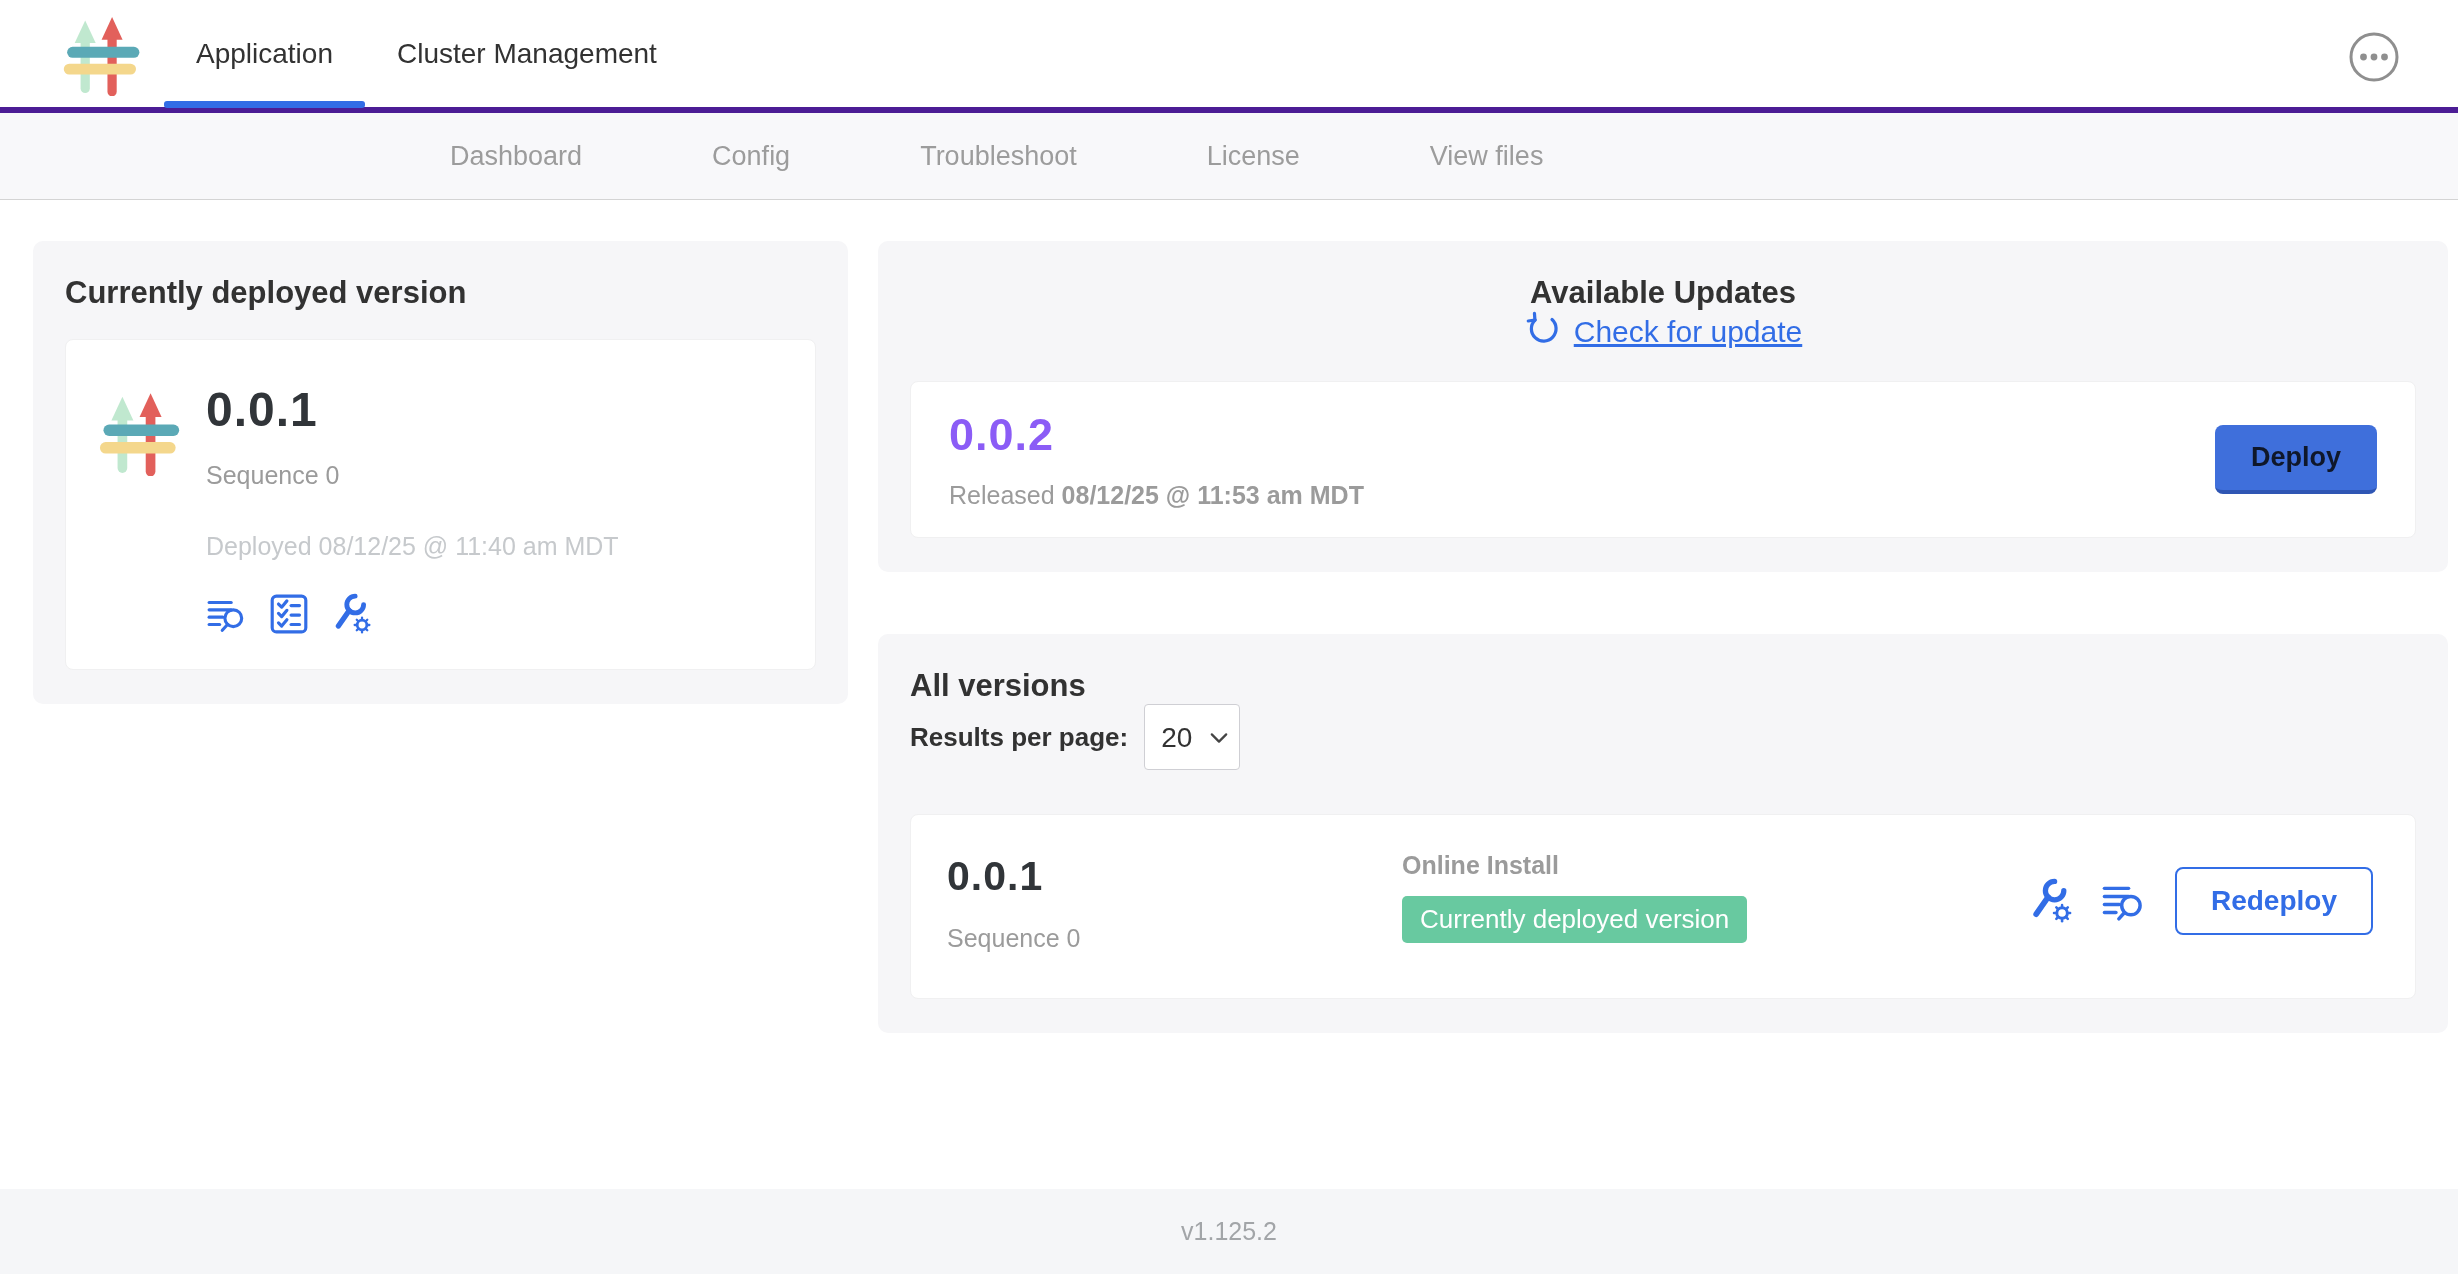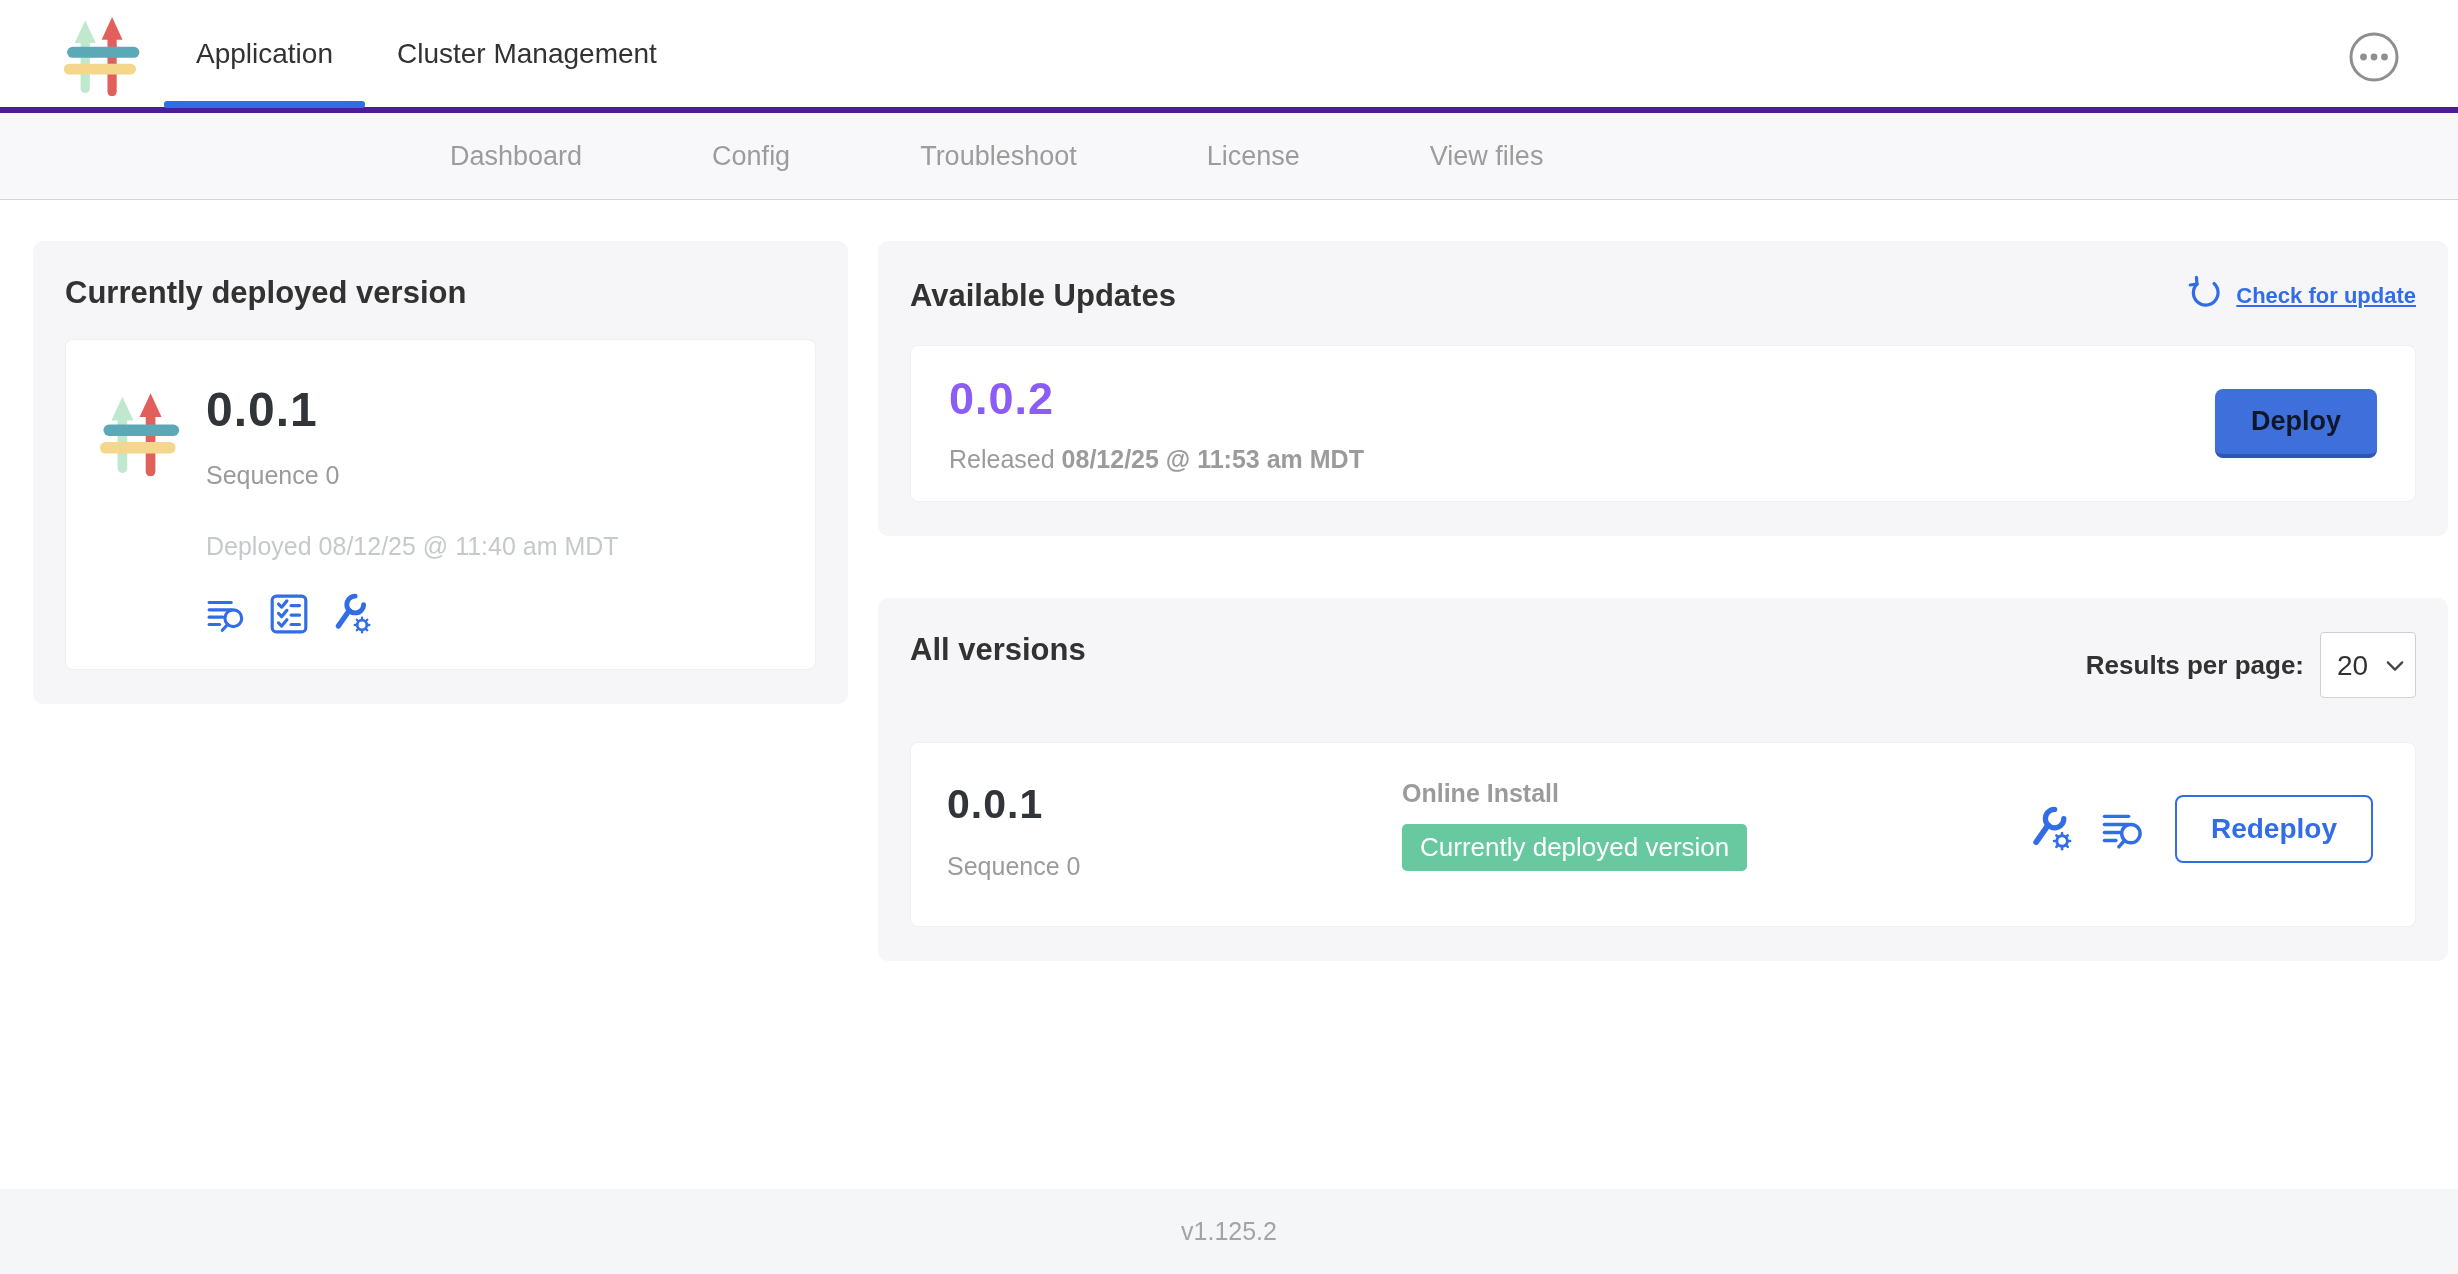--- a/index.html
+++ b/index.html
@@ -66,24 +66,24 @@
   .ver-big { font-size:48px; font-weight:bold; color:#313539; margin-top:14px; letter-spacing:1px; }
   .seq { font-size:25px; color:#9b9b9b; margin-top:24px; }
   .deployed { font-size:25px; color:#c6c9cc; margin-top:42px; }
   .icon-row { display:flex; gap:20px; margin-top:32px; align-items:center; }
   .icon-btn { background:none; border:none; padding:0; cursor:pointer; color:#326de6; }
   .icon-btn svg { width:42px; height:42px; display:block; }
 
   
   .right-col { flex:1 1 auto; display:flex; flex-direction:column; }
   .au-card { margin-bottom:62px; }
-  .card-head { display:flex; justify-content:space-between; align-items:center; }
+  .card-head { display:flex; justify-content:space-between; align-items:center;flex-direction:column; }
   .check-link { display:flex; align-items:center; gap:12px; color:#326de6; cursor:pointer; text-decoration:none; }
   .check-link svg { width:38px; height:38px; }
-  .check-link .lbl { font-size:22px; font-weight:bold; text-decoration:underline; }
+  .check-link .lbl { font-size:30px; font-weight:normal; text-decoration:underline; }
   .au-card .inner {
     margin-top:28px; padding:26px 38px; min-height:157px;
     display:flex; justify-content:space-between; align-items:center;
   }
   .ver-mid { font-size:45px; font-weight:bold; color:#8b5cf6; letter-spacing:1px; }
   .released { font-size:25px; color:#9b9b9b; margin-top:20px; }
   .released b { font-weight:bold; color:#9b9b9b; }
   .deploy-btn {
     background:#3f6fdb; color:#0f172a; font-family:inherit; font-size:27px; font-weight:bold;
     border:none; border-bottom:4px solid #2f56b4; border-radius:8px;

